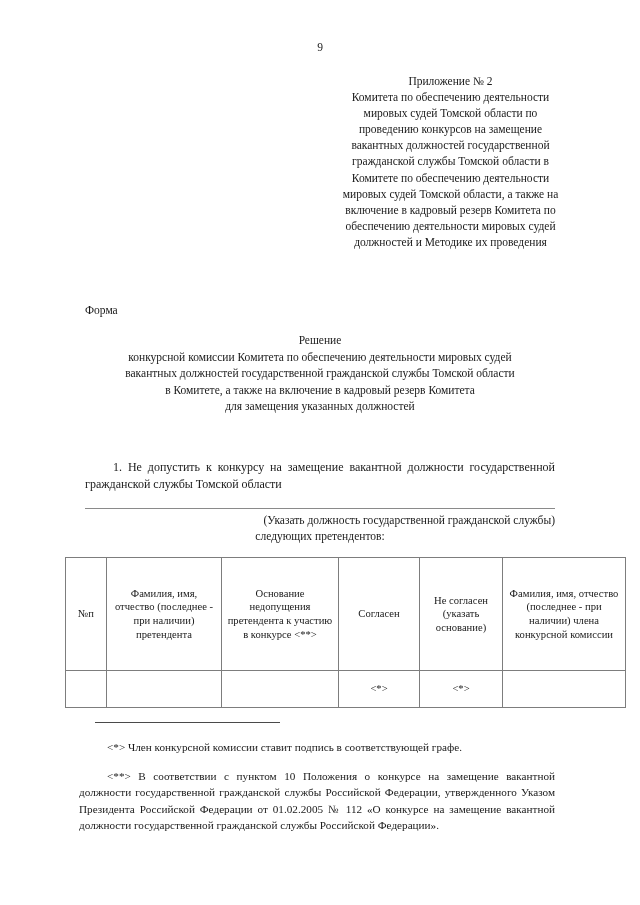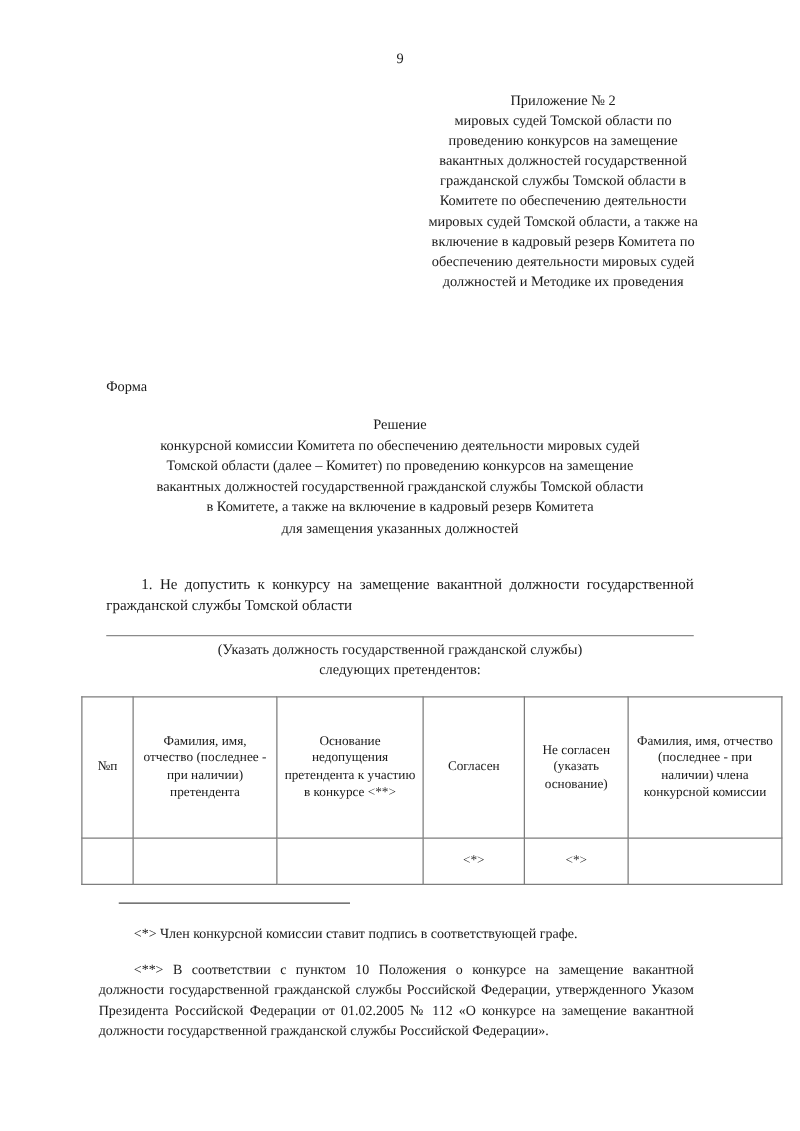--- a/index.html
+++ b/index.html
@@ -85,21 +85,21 @@
     height: 1px;
     background: #8a8a8a;
   }
 
   
   .sig-caption {
     position: absolute;
     top: 512px;
     left: 85px;
     width: 470px;
-    text-align: center;
+    text-align: right;
     font-size: 11.5px;
     line-height: 16px;
   }
   .sig-follow {
     position: absolute;
     top: 528px;
     left: 85px;
     width: 470px;
     font-size: 11.5px;
     line-height: 16px;
@@ -164,37 +164,37 @@
 </style>
 </head>
 <body>
 
 <div class="page">
 
   <div class="page-number">9</div>
 
   <div class="appendix-block">
     <span class="ln">Приложение № 2</span>
+    <span class="ln">Комитета по обеспечению деятельности</span>
     <span class="ln">мировых судей Томской области по</span>
     <span class="ln">проведению конкурсов на замещение</span>
     <span class="ln">вакантных должностей государственной</span>
     <span class="ln">гражданской службы Томской области в</span>
     <span class="ln">Комитете по обеспечению деятельности</span>
     <span class="ln">мировых судей Томской области, а также на</span>
     <span class="ln">включение в кадровый резерв Комитета по</span>
     <span class="ln">обеспечению деятельности мировых судей</span>
     <span class="ln">должностей и Методике их проведения</span>
   </div>
 
   <div class="form-label">Форма</div>
 
   <div class="title-block">
     <span class="ln">Решение</span>
     <span class="ln">конкурсной комиссии Комитета по обеспечению деятельности мировых судей</span>
-    <span class="ln">Томской области (далее – Комитет) по проведению конкурсов на замещение</span>
     <span class="ln">вакантных должностей государственной гражданской службы Томской области</span>
     <span class="ln">в Комитете, а также на включение в кадровый резерв Комитета</span>
     <span class="ln">для замещения указанных должностей</span>
   </div>
 
   <div class="clause">1. Не допустить к конкурсу на замещение вакантной должности государственной гражданской службы Томской области</div>
 
   <div class="sig-rule"></div>
   <div class="sig-caption">(Указать должность государственной гражданской службы)</div>
   <div class="sig-follow">следующих претендентов:</div>

